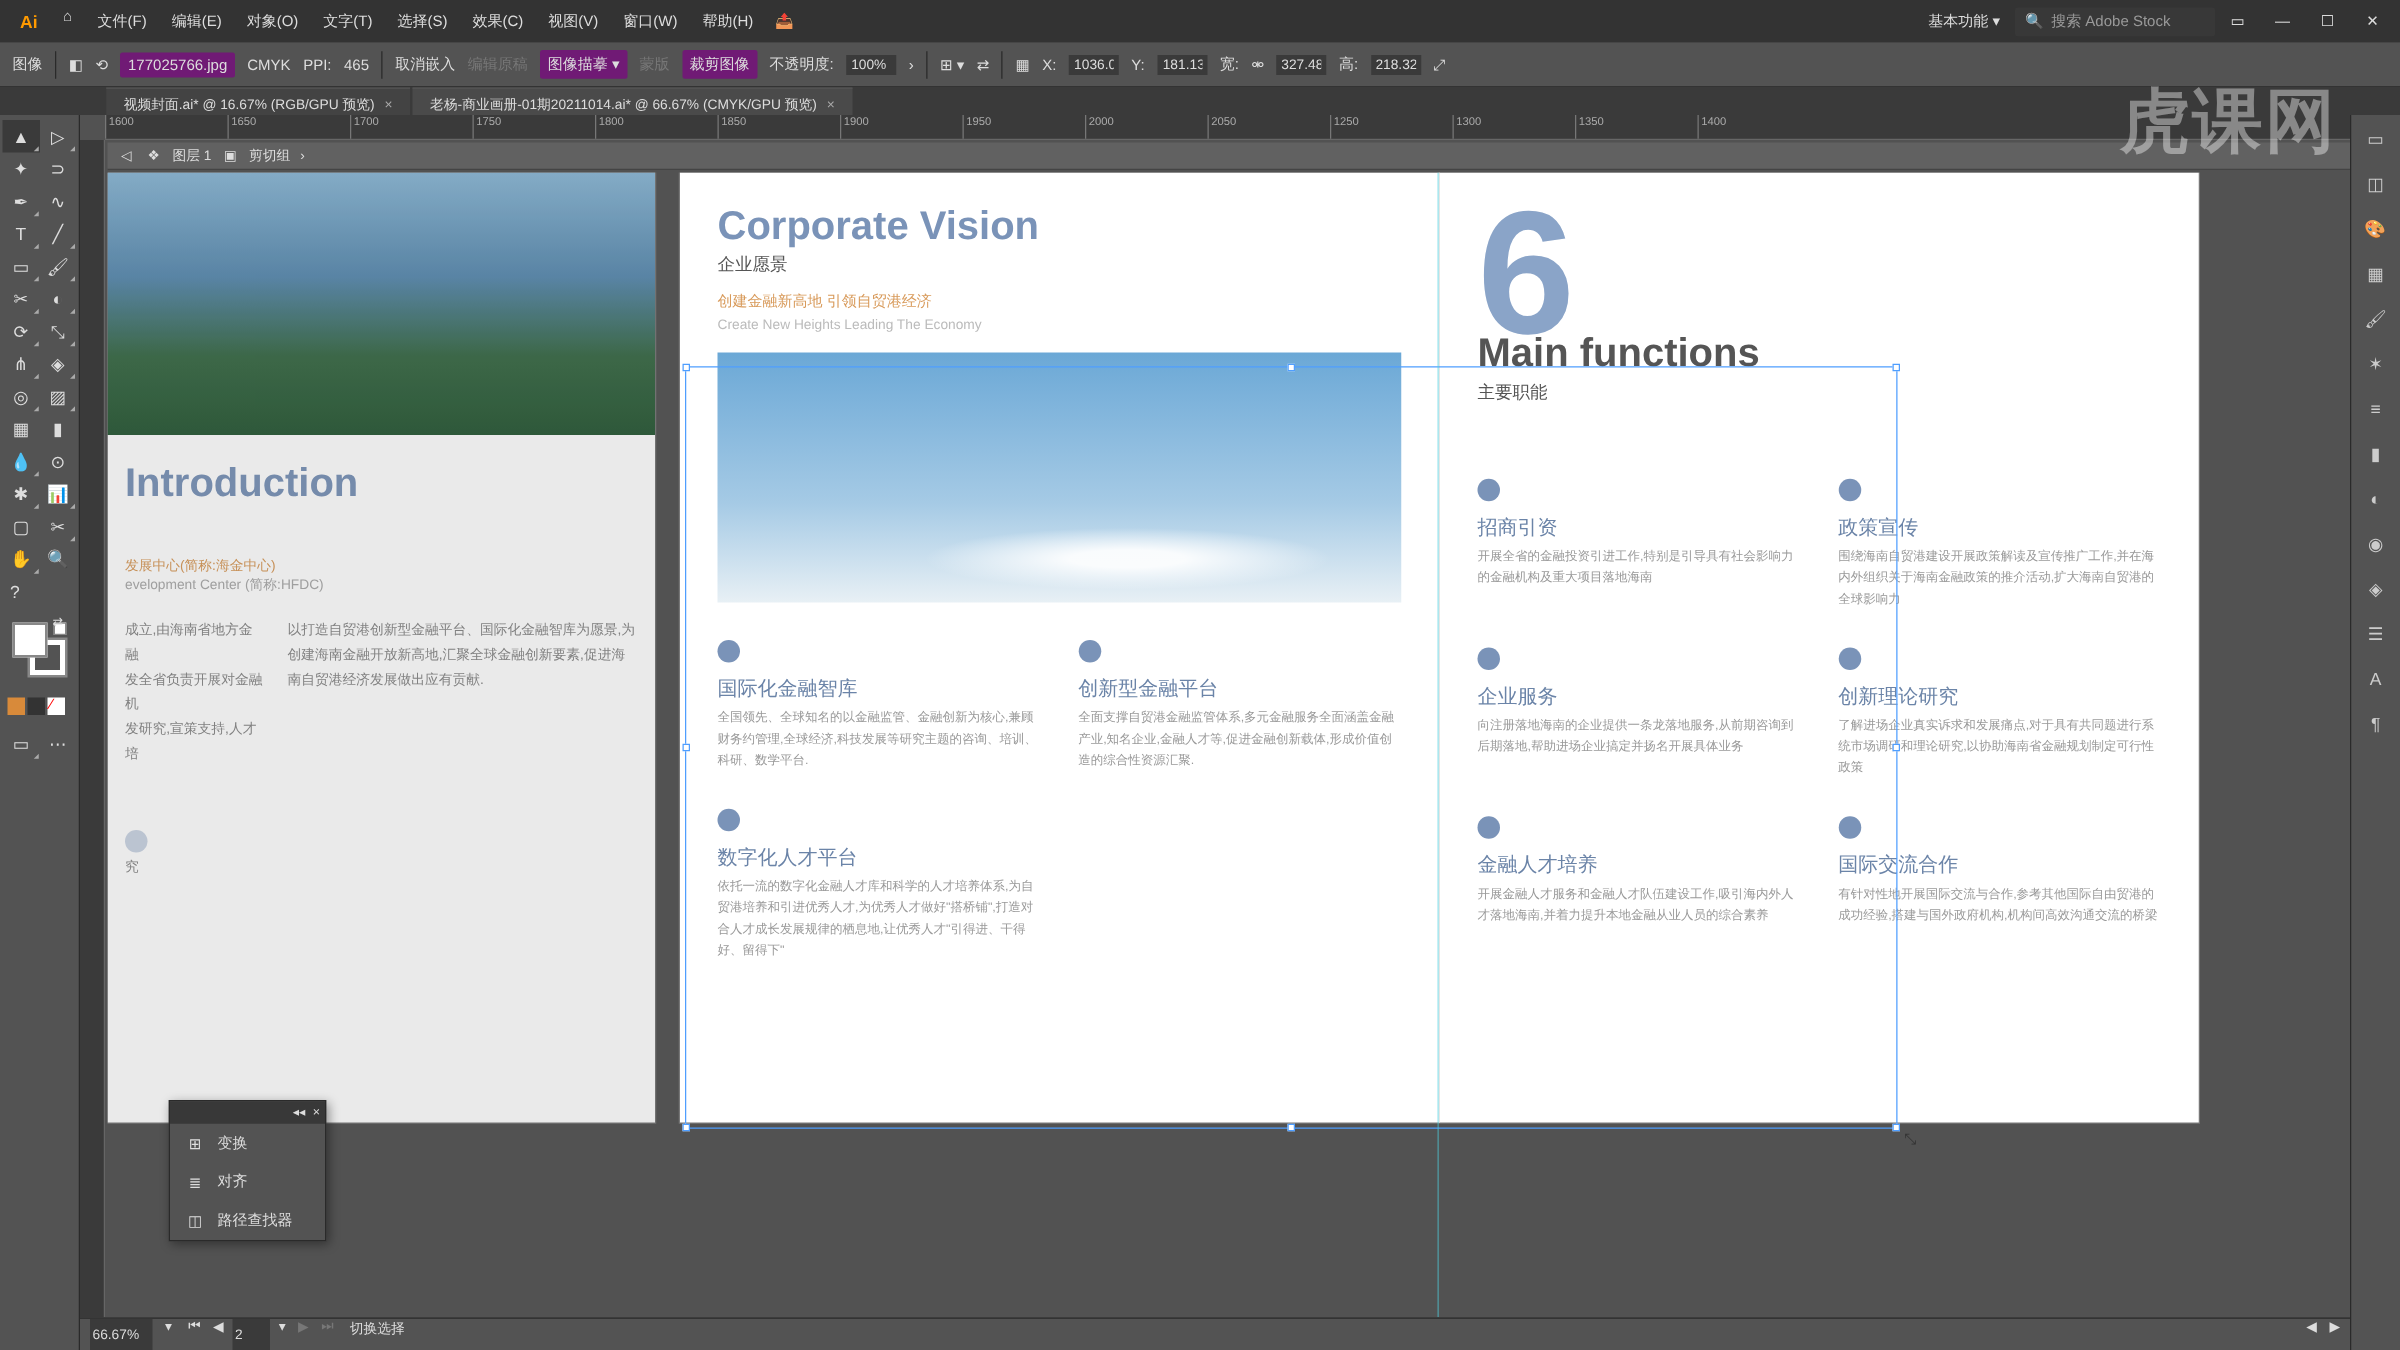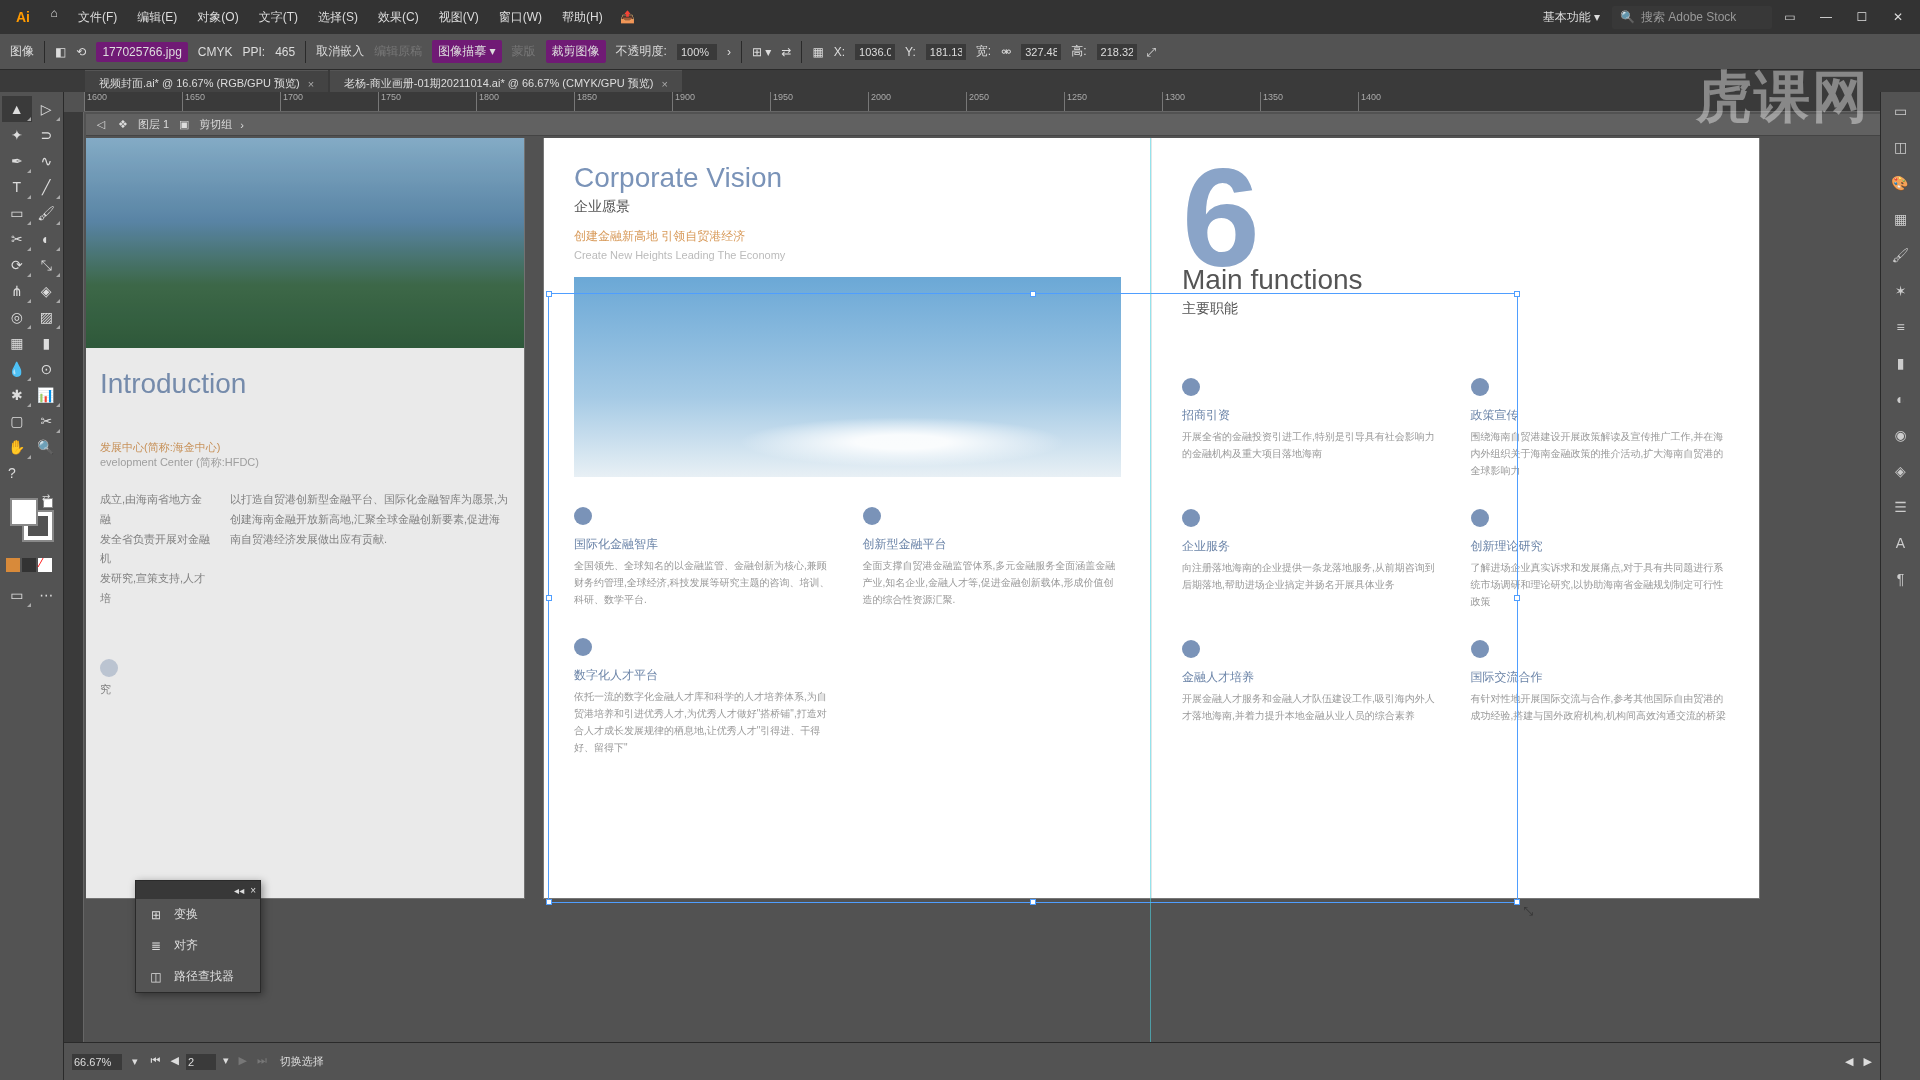--- a/index.html
+++ b/index.html
@@ -44,35 +44,35 @@
 .toolbox .tri{position:absolute;bottom:1px;right:1px;width:0;height:0;border-right:4px solid #aaa;border-top:4px solid transparent}
 .color-ctrl{margin-top:8px;position:relative;height:60px}
 .fill-sw{position:absolute;top:4px;left:8px;width:28px;height:28px;background:#fff;border:2px solid #888}
 .stroke-sw{position:absolute;top:18px;left:22px;width:28px;height:28px;background:#535353;border:4px solid #fff;outline:2px solid #888}
 .none-sw{position:absolute;top:4px;right:8px;width:10px;height:10px;background:#fff;border:1px solid #888}
 .swap-sw{position:absolute;top:-2px;left:40px;font-size:10px}
 .swatches{display:flex;flex-wrap:wrap;gap:2px;padding:4px}
 .swatches div{width:14px;height:14px}
 .panels{position:absolute;top:92px;right:0;width:40px;background:#535353;bottom:0;border-left:1px solid #2a2a2a;padding:6px 0;display:flex;flex-direction:column;gap:10px;align-items:center}
 .panels .p{width:26px;height:26px;display:flex;align-items:center;justify-content:center;color:#ccc;font-size:14px}
-.statusbar{position:absolute;bottom:0;left:64px;right:40px;height:38px;background:#535353;border-top:1px solid #2a2a2a;display:flex;align-items:center;padding:0 8px;gap:10px;font-size:11px}
+.statusbar{position:absolute;bottom:0;left:64px;right:40px;height:26px;background:#535353;border-top:1px solid #2a2a2a;display:flex;padding:0 8px;gap:10px;font-size:11px}
 .statusbar input{background:#3a3a3a;border:none;color:#ddd;width:50px;padding:2px;font-size:11px}
 .statusbar .nav{display:flex;gap:4px}
 .statusbar .nav span{cursor:pointer;padding:0 3px}
 .float-panel{position:absolute;background:#535353;border:1px solid #2a2a2a;box-shadow:2px 2px 8px rgba(0,0,0,.4)}
 .float-panel .hdr{height:18px;background:#383838;display:flex;justify-content:flex-end;align-items:center;padding:0 4px;gap:6px;font-size:10px}
 .float-panel .item{display:flex;align-items:center;gap:10px;padding:7px 12px;font-size:12px}
 .float-panel .item .ico{width:16px;text-align:center}
 .doc-txt{color:#888;font-size:11px;line-height:1.8}
-.doc-h1{color:#7a93b8;font-size:28px;font-weight:400}
+.doc-h1{color:#7a93b8;font-size:32px;font-weight:700}
 .doc-h2{color:#555;font-size:14px;margin-top:4px}
 .big6{font-size:140px;color:#8aa4c8;font-weight:600;line-height:.8;margin-bottom:-10px}
 .dot{width:18px;height:18px;background:#7a93b8;border-radius:50%;display:inline-block}
 .grid2{display:grid;grid-template-columns:1fr 1fr;gap:30px;margin-top:30px}
-.fitem .t{color:#6b84a8;font-size:12px;margin:8px 0 4px}
+.fitem .t{color:#6b84a8;font-size:16px;margin:8px 0 4px}
 .fitem .d{color:#999;font-size:10px;line-height:1.7}
 .sky{background:linear-gradient(#6ba8d6 0%,#a5cae5 60%,#e8f0f5 100%);width:100%;height:200px;margin-top:16px;position:relative}
 .sky::after{content:"";position:absolute;bottom:10px;left:30%;right:10%;height:50px;background:radial-gradient(ellipse,#fff 20%,transparent 70%);opacity:.9}
 .coast{background:linear-gradient(#8bb8d6 0%,#5a8bb0 40%,#3a6b47 70%,#2a5a37 100%);width:100%;height:210px}
 .watermark{position:absolute;top:60px;right:50px;font-size:56px;font-weight:bold;color:rgba(255,255,255,.4);letter-spacing:2px;pointer-events:none}
 .search-box{background:#383838;padding:3px 8px;border-radius:2px;display:flex;align-items:center;gap:6px;color:#999;width:160px}
 </style>
 </head>
 <body>
 

